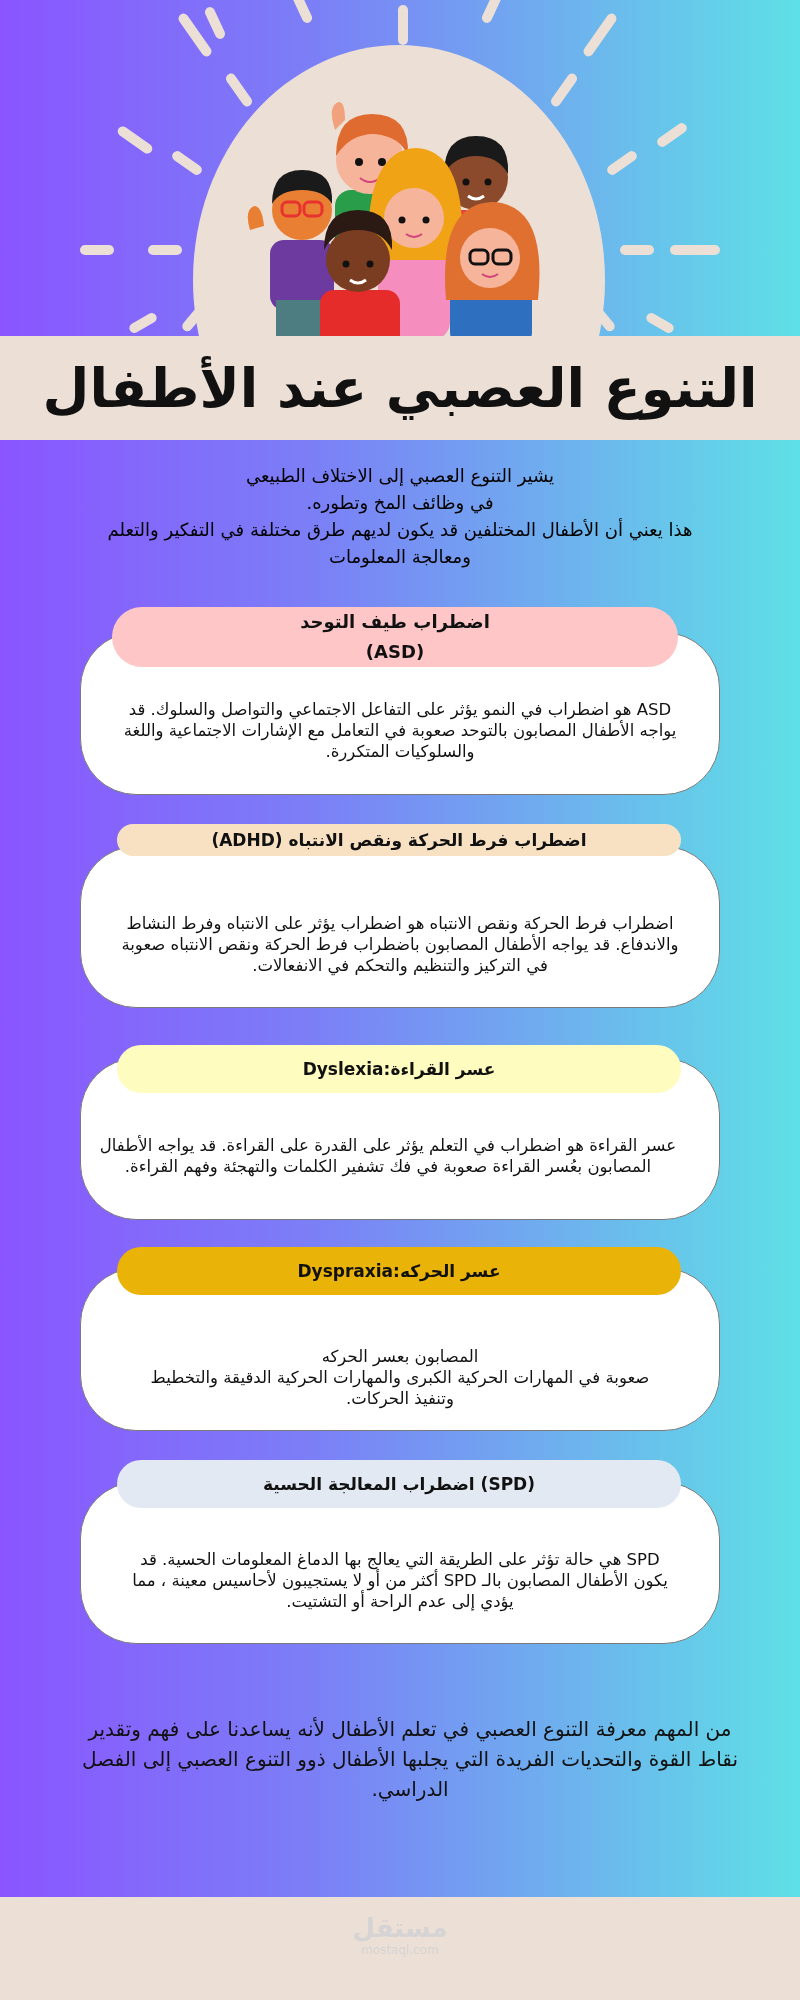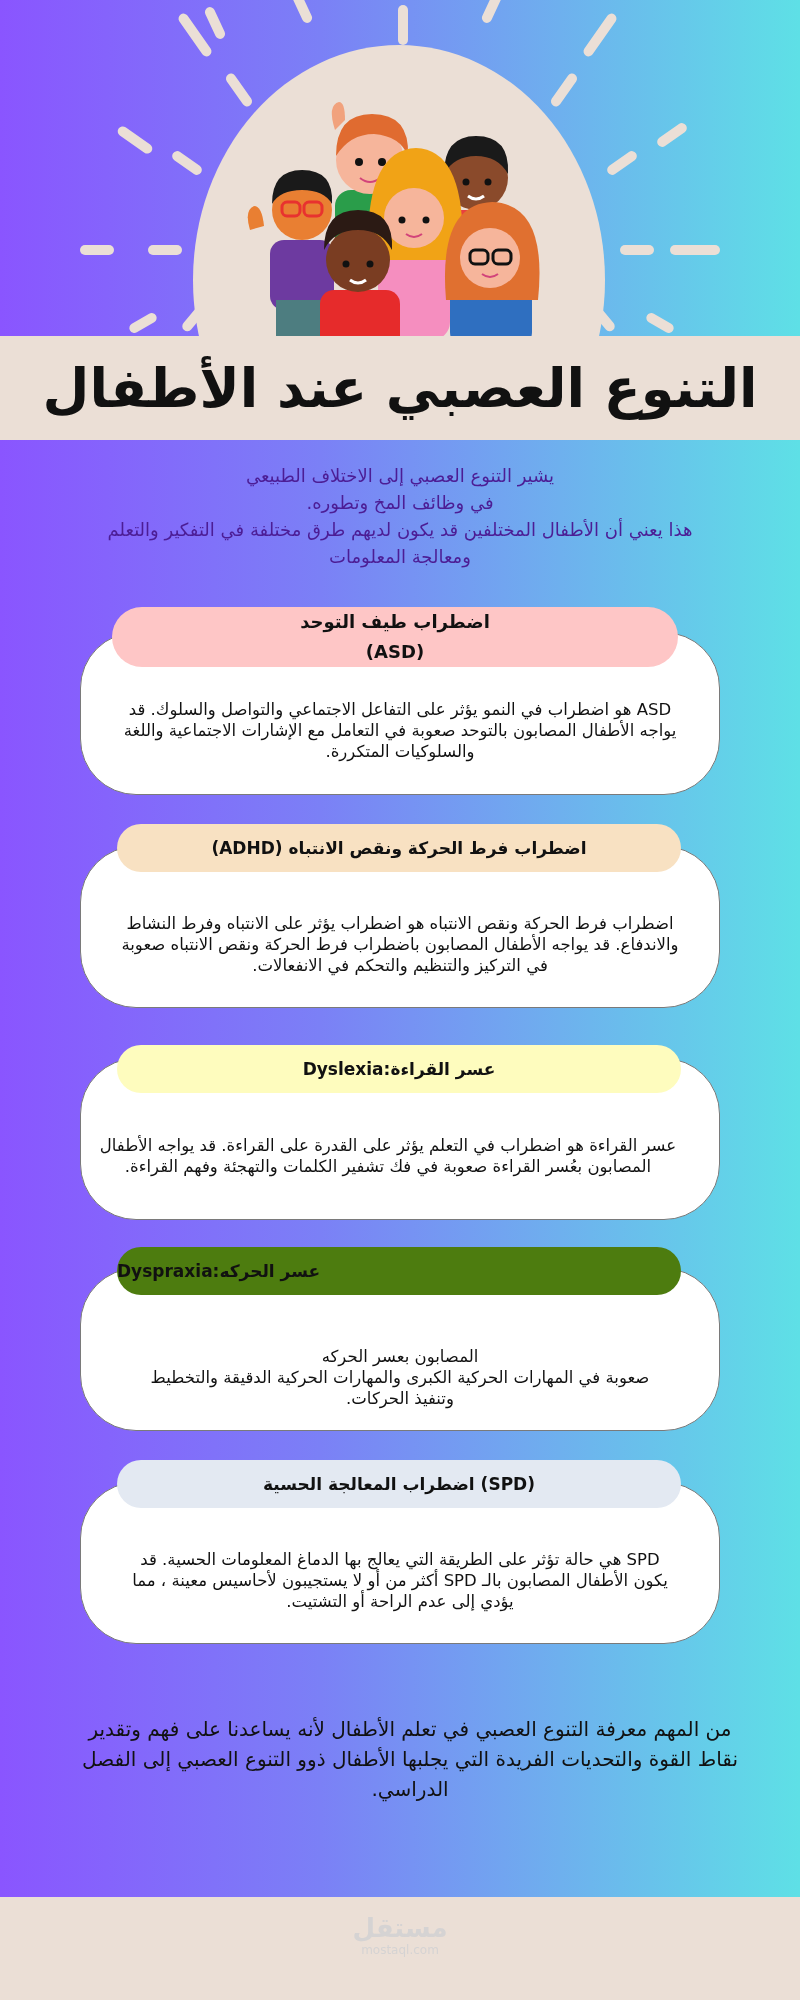--- a/index.html
+++ b/index.html
@@ -22,21 +22,21 @@
       position: absolute; left: 0; top: 336px; width: 800px; height: 104px;
       background: #ebdfd6; display: flex; align-items: center; justify-content: center;
     }
     .title-band h1 {
       font-family: "DejaVu Sans", sans-serif; font-weight: bold; font-size: 54px;
       color: #111; direction: rtl;
     }
 
     .intro {
       position: absolute; left: 60px; top: 462px; width: 680px;
-      text-align: center; direction: rtl; font-size: 18px; line-height: 27px; color: #4c1d95;
+      text-align: center; direction: rtl; font-size: 18px; line-height: 27px; color: #000000;
     }
     .intro p { margin: 0; }
 
     .card { position: absolute; left: 80px; width: 640px; }
     .card-body {
       position: absolute; left: 0; width: 640px; background: #fff;
       border-radius: 56px; border: 1.5px solid #7a7a7a;
       display: flex; align-items: center; justify-content: center;
       padding: 34px 40px 0 40px;
     }
@@ -166,21 +166,21 @@
   <div class="card-header two-line" style="left:32px;top:0;width:566px;background:#fec6c6;">
     <span>اضطراب طيف التوحد</span>
     <span>(ASD)</span>
   </div>
 </div>
 
 <div class="card" style="top:824px;">
   <div class="card-body" style="top:22px;height:162px;">
     <p>اضطراب فرط الحركة ونقص الانتباه هو اضطراب يؤثر على الانتباه وفرط النشاط والاندفاع. قد يواجه الأطفال المصابون باضطراب فرط الحركة ونقص الانتباه صعوبة في التركيز والتنظيم والتحكم في الانفعالات.</p>
   </div>
-  <div class="card-header" style="left:37px;top:0;width:564px;height:48px;background:#f8e1c2;">
+  <div class="card-header" style="left:37px;top:0;width:564px;height:32px;background:#f8e1c2;">
     <span>اضطراب فرط الحركة ونقص الانتباه (ADHD)</span>
   </div>
 </div>
 
 <div class="card" style="top:1035px;">
   <div class="card-body" style="top:23px;height:162px;padding-left:16px;">
     <p>عسر القراءة هو اضطراب في التعلم يؤثر على القدرة على القراءة. قد يواجه الأطفال المصابون بعُسر القراءة صعوبة في فك تشفير الكلمات والتهجئة وفهم القراءة.</p>
   </div>
   <div class="card-header" style="left:37px;top:0;width:564px;height:48px;background:#fefcbe;margin-top:10px;">
     <span>عسر القراءة:Dyslexia</span>
@@ -189,21 +189,21 @@
 
 <div class="card" style="top:1247px;">
   <div class="card-body" style="top:21px;height:163px;">
     <p>
       <br>
       <span>المصابون بعسر الحركه</span><br>
       <span>صعوبة في المهارات الحركية الكبرى والمهارات الحركية الدقيقة والتخطيط</span><br>
       <span>وتنفيذ الحركات.</span>
     </p>
   </div>
-  <div class="card-header" style="left:37px;top:0;width:564px;height:48px;background:#4d7c0f;align-items:flex-end;">
+  <div class="card-header" style="left:37px;top:0;width:564px;height:48px;background:#eab308;">
     <span>عسر الحركه:Dyspraxia</span>
   </div>
 </div>
 
 <div class="card" style="top:1460px;">
   <div class="card-body" style="top:22px;height:162px;">
     <p>SPD هي حالة تؤثر على الطريقة التي يعالج بها الدماغ المعلومات الحسية. قد يكون الأطفال المصابون بالـ SPD أكثر من أو لا يستجيبون لأحاسيس معينة ، مما يؤدي إلى عدم الراحة أو التشتيت.</p>
   </div>
   <div class="card-header" style="left:37px;top:0;width:564px;height:48px;background:#e3e9f2;">
     <span>(SPD) اضطراب المعالجة الحسية</span>

